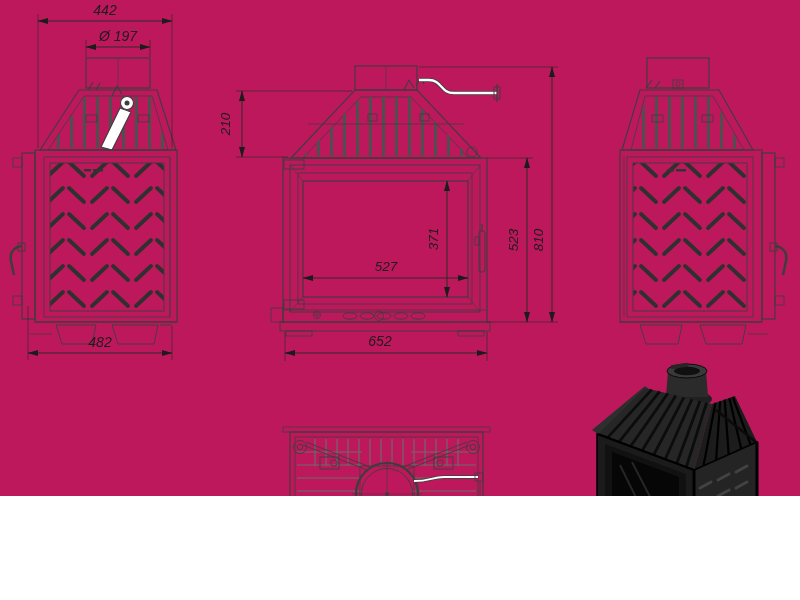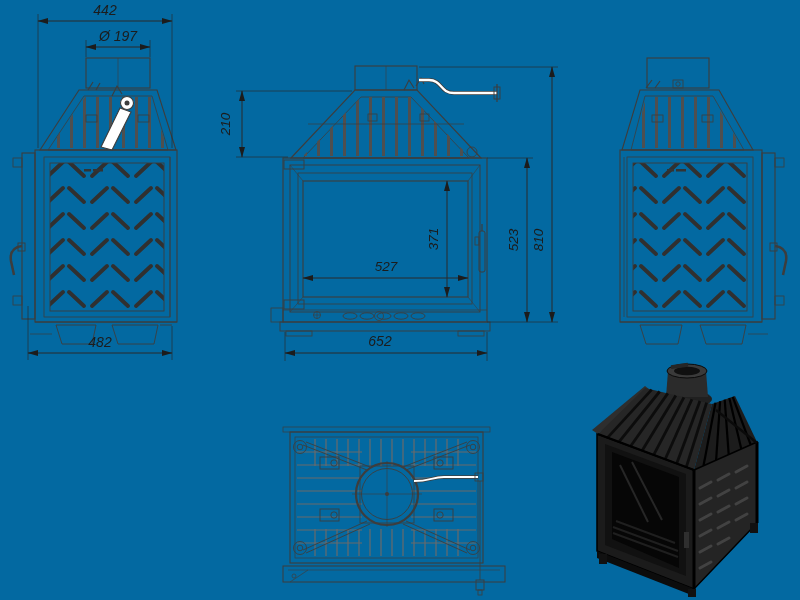--- a/index.html
+++ b/index.html
@@ -1,16 +1,16 @@
 <!DOCTYPE html>
 <html><head>
 <meta charset="utf-8">
 <style>
   html,body{margin:0;padding:0;background:#fff;}
-  .stage{position:relative;width:800px;height:600px;background:#0369a1;overflow:hidden;}
+  .stage{position:relative;width:800px;height:496px;background:#be185d;overflow:hidden;}
   svg{position:absolute;left:0;top:0;}
   .dim{font:italic 13.5px "Liberation Sans", sans-serif;fill:#1c1c1c;}
   .dim-big{font:italic 14px "Liberation Sans", sans-serif;fill:#1c1c1c;}
 </style>
 </head>
 <body>
 
 <div class="stage">
 <svg width="800" height="600" viewBox="0 0 800 600">
   <defs>

